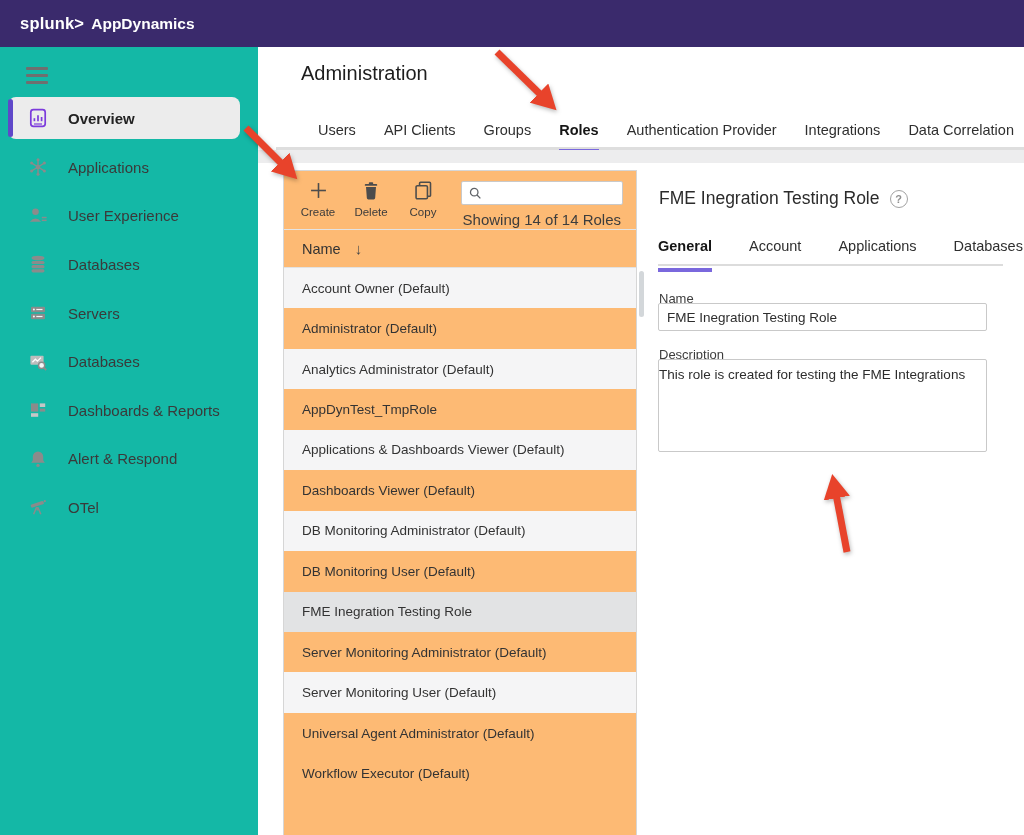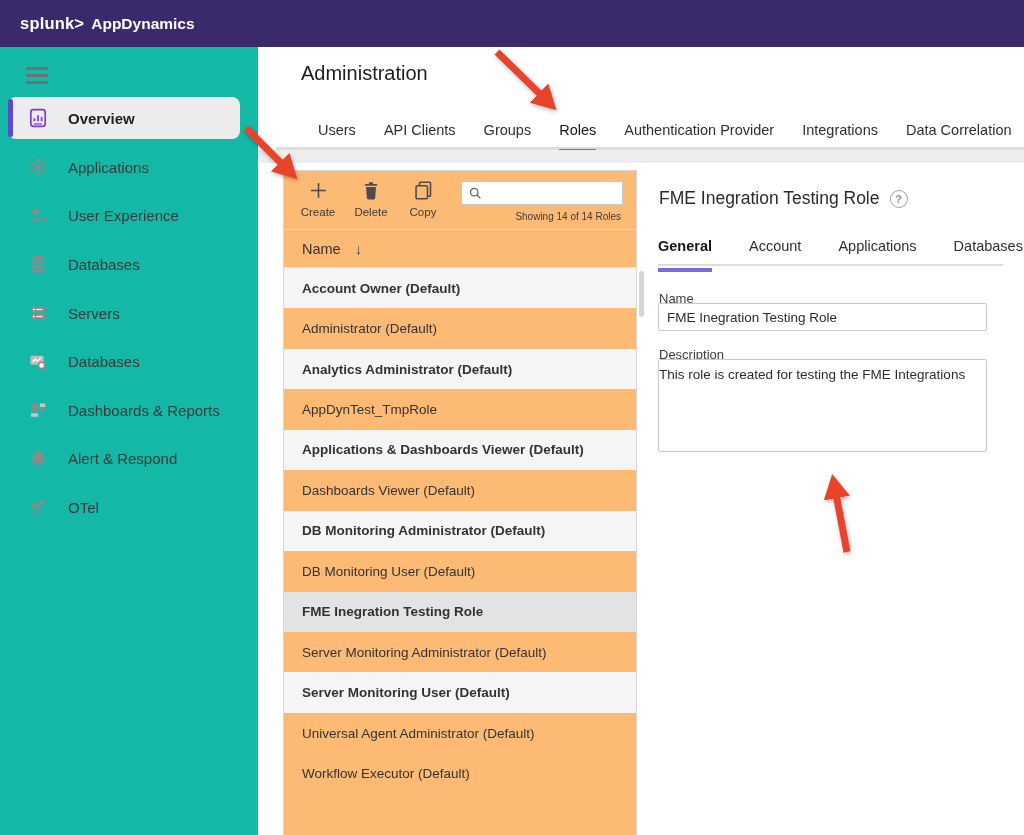--- a/index.html
+++ b/index.html
@@ -23,40 +23,40 @@
   .nav-list { position:absolute; left:0; top:96px; width:258px; }
   .nav-item { height:48.6px; display:flex; align-items:center; cursor:pointer; }
   .nav-item .icon { margin-left:28px; width:20px; height:20px; flex:0 0 20px; }
   .nav-item .lbl { margin-left:20px; font-size:15px; color:#3a3a3a; }
 
   
   .main-header { position:absolute; left:276px; top:47px; width:766px; height:103px; background:#fff; }
   .admin-title { position:absolute; left:25px; top:15px; font-size:20px; font-weight:500; color:#1d1d1d; }
   .tabs { position:absolute; left:0; bottom:0; width:766px; height:40px; display:flex; align-items:flex-start; gap:28px; padding-left:42px; border-bottom:3px solid #dedede; }
   .tab { position:relative; font-size:14.5px; color:#2f2f2f; height:40px; display:flex; align-items:center; cursor:pointer; white-space:nowrap; }
-  .tab.active { font-weight:400; color:#161616; }
+  .tab.active { font-weight:700; color:#161616; }
   .tab.active::after { content:""; position:absolute; left:0; right:0; bottom:-3px; height:4px; background:var(--accent,#7a68dd); }
   .gray-band { position:absolute; left:258px; top:150px; width:766px; height:13px; background:#ededee; }
 
   
   .roles-panel { position:absolute; left:283px; top:170px; width:354px; height:666px; background:#fdba74; border:1px solid #d6d6d6; border-bottom:none; }
   .toolbar { position:relative; height:59px; border-bottom:1px solid #e3e3e3; }
   .tool-btn { position:absolute; top:7px; width:48px; text-align:center; cursor:pointer; }
   .tool-btn .ticon { height:25px; display:flex; align-items:center; justify-content:center; }
   .tool-btn .tlbl { font-size:11.5px; color:#3b3b3b; margin-top:3px; }
   .search-box { position:absolute; left:177px; top:10px; width:162px; height:24px; border:1px solid #c9c9c9; border-radius:2px; background:#fff; display:flex; align-items:center; padding-left:6px; }
   .search-box input { border:none; outline:none; width:125px; font-size:12.5px; font-family:inherit; margin-left:5px; }
-  .count { position:absolute; right:15px; top:40px; font-size:10px; color:#3d3d3d; }
+  .count { position:absolute; right:15px; top:40px; font-size:15px; color:#3d3d3d; }
   .col-header { height:38px; display:flex; align-items:center; border-bottom:1px solid #e2e2e2; }
   .col-header .nm { margin-left:18px; font-size:14.5px; color:#333; }
   .col-header .sort { margin-left:14px; font-size:15px; color:#4a4a4a; cursor:pointer; }
   .rows {}
   .role-row { height:40.45px; display:flex; align-items:center; font-size:13.5px; color:#333; cursor:pointer; }
   .role-row .txt { margin-left:18px; }
-  .role-row.alt { background:#f5f5f6;font-weight:bold; }
+  .role-row.alt { background:#f5f5f6; }
   .role-row.selected { background:var(--selected,#e2e3e4); }
   .scroll-thumb { position:absolute; left:639px; top:271px; width:5px; height:46px; background:#d3d7da; border-radius:3px; cursor:pointer; }
 
   
   .detail { position:absolute; left:658px; top:170px; width:352px; height:640px; background:#fff; }
   .detail-title-row { position:absolute; left:1px; top:18px; display:flex; align-items:center; }
   .detail-title { font-size:17.5px; color:#2b2b2b; }
   .help-icon { margin-left:10px; width:18px; height:18px; border:1.6px solid #a2a2a2; border-radius:50%; color:#8f8f8f; font-size:11px; font-weight:700; display:flex; align-items:center; justify-content:center; cursor:pointer; }
   .dtabs { position:absolute; left:0; top:68px; width:345px; height:28px; display:flex; gap:37px; border-bottom:2px solid #dcdcdc; }
   .dtab { position:relative; font-size:14.5px; color:#2f2f2f; cursor:pointer; white-space:nowrap; }

